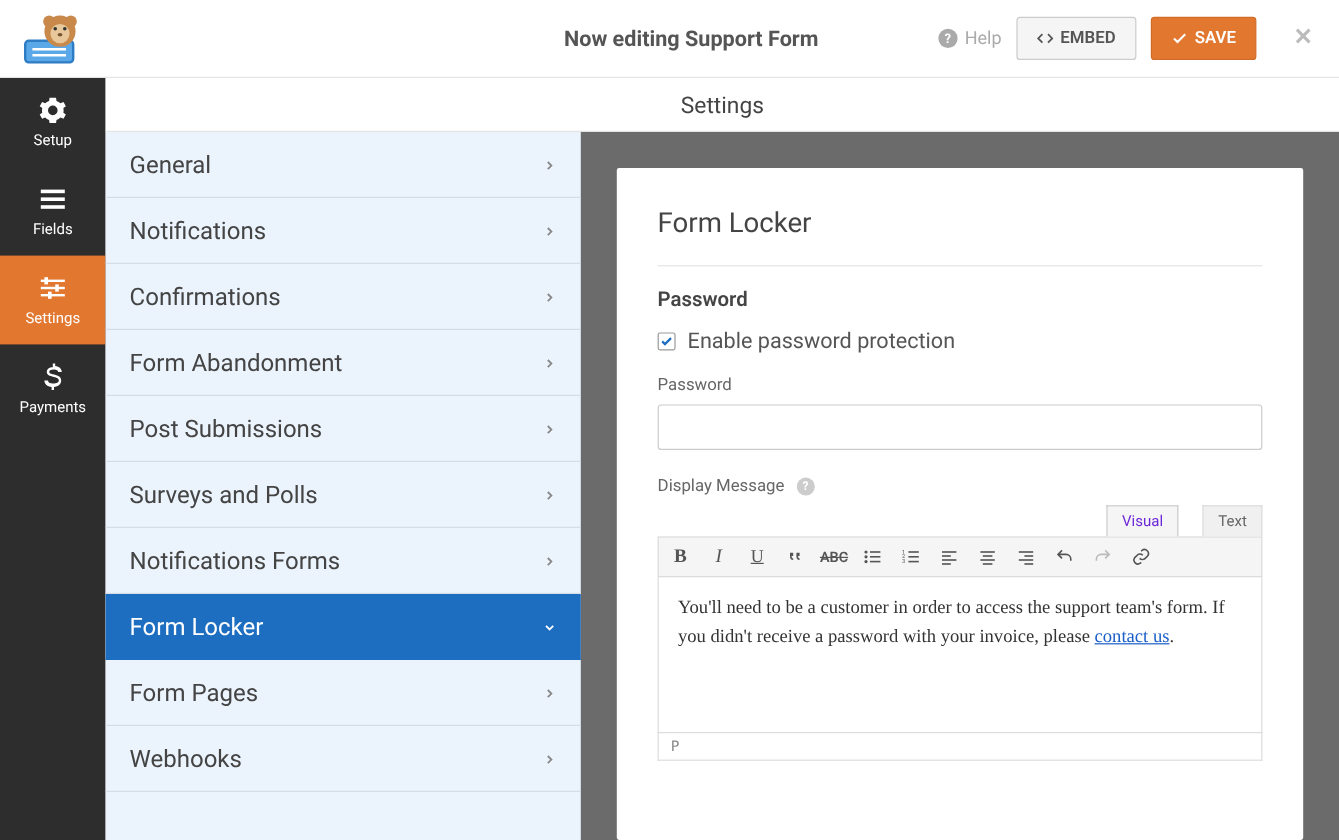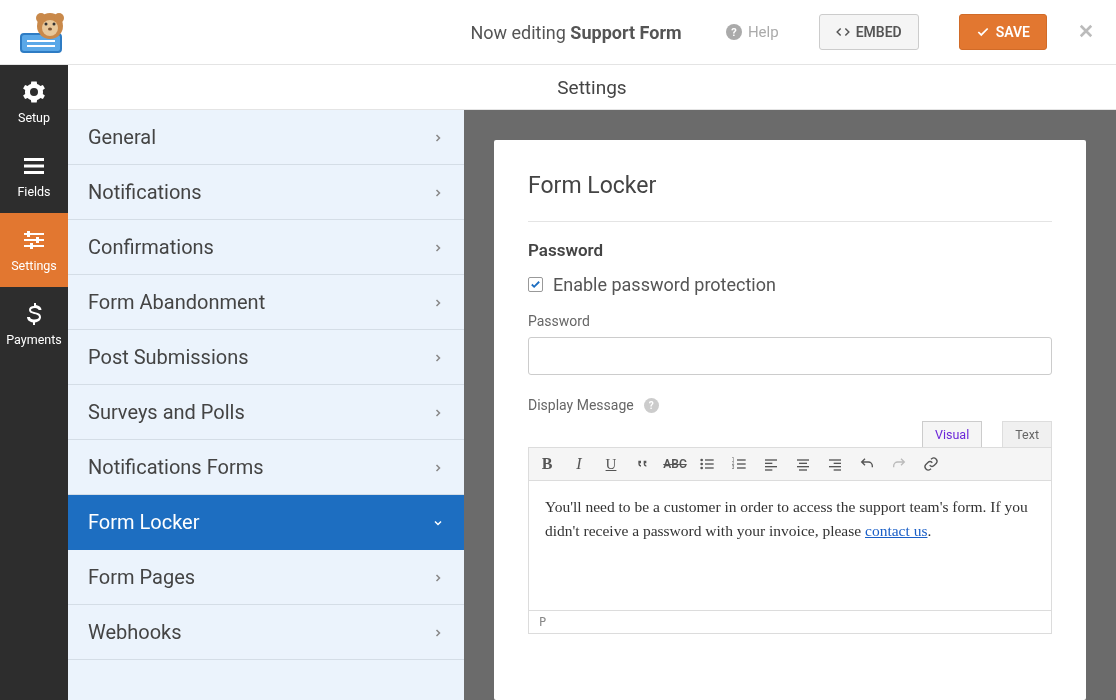--- a/index.html
+++ b/index.html
@@ -3,37 +3,37 @@
 <meta charset="utf-8">
 <style>
   * { box-sizing: border-box; margin: 0; padding: 0; }
   body { font-family: -apple-system, BlinkMacSystemFont, "Segoe UI", Roboto, Arial, sans-serif; font-size: 14px; color: #444; background: #fff; overflow: hidden; width: 1116px; height: 700px; position: relative; }
 
   
   .topbar { height: 65px; border-bottom: 1px solid #e4e4e4; display: flex; align-items: center; padding: 0 15px 0 0; position: relative; }
   .logo { width: 88px; height: 65px; display: flex; align-items: center; justify-content: center; }
   .logo svg { width: 58px; height: 48px; }
   .topbar-center { position: absolute; left: 50%; transform: translateX(-50%); font-size: 18px; color: #555; }
-  .topbar-center .editing-label { font-weight: 400; margin-left: 36px; }
+  .topbar-center .editing-label { font-weight: 700; margin-left: 36px; }
   .topbar-center .form-name { font-weight: 700; }
   .topbar-right { margin-left: auto; display: flex; align-items: center; gap: 12px; }
   .help-link { color: #aaa; font-size: 15px; display: flex; align-items: center; gap: 6px; cursor: pointer; }
   .help-link .q-icon { width: 16px; height: 16px; border-radius: 50%; background: #aaa; color: #fff; display: flex; align-items: center; justify-content: center; font-size: 11px; font-weight: bold; }
-  .btn { height: 36px; padding: 0 16px; border-radius: 3px; font-size: 14px; font-weight: 600; display: flex; align-items: center; gap: 6px; cursor: pointer; border: 1px solid transparent; margin-left: 28px; }
+  .btn { height: 36px; padding: 0 16px; border-radius: 3px; font-size: 14px; font-weight: 600; display: flex; align-items: center; gap: 6px; cursor: pointer; border: 1px solid transparent; }
   .btn-embed { background: #f5f5f5; border: 1px solid #ccc; color: #555; }
   .btn-save { background: #e27730; color: #fff; border-color: #d16b28; }
   .btn-save svg, .btn-embed svg { width: 14px; height: 14px; }
   .close-x { margin-left: 12px; width: 30px; text-align: center; cursor: pointer; color: #bbb; }
   .close-x svg { width: 18px; height: 18px; }
 
   
   .main { display: flex; height: 635px; }
 
   
-  .leftnav { width: 68px; background: #2d2d2d; display: flex; flex-direction: column; }
+  .leftnav { width: 88px; background: #2d2d2d; display: flex; flex-direction: column; }
   .nav-item { height: 74px; display: flex; flex-direction: column; align-items: center; justify-content: center; gap: 6px; color: #fff; cursor: pointer; font-size: 12.5px; }
   .nav-item.active { background: #e27730; }
   .nav-item svg { width: 24px; height: 24px; fill: #fff; }
 
   
   .body { flex: 1; display: flex; flex-direction: column; background: #6b6b6b; }
   .page-title { height: 55px; background: #fff; display: flex; align-items: center; justify-content: center; font-size: 19px; color: #444; border-bottom: 1px solid #e4e4e4; }
 
   .panels { flex: 1; display: flex; }
 

